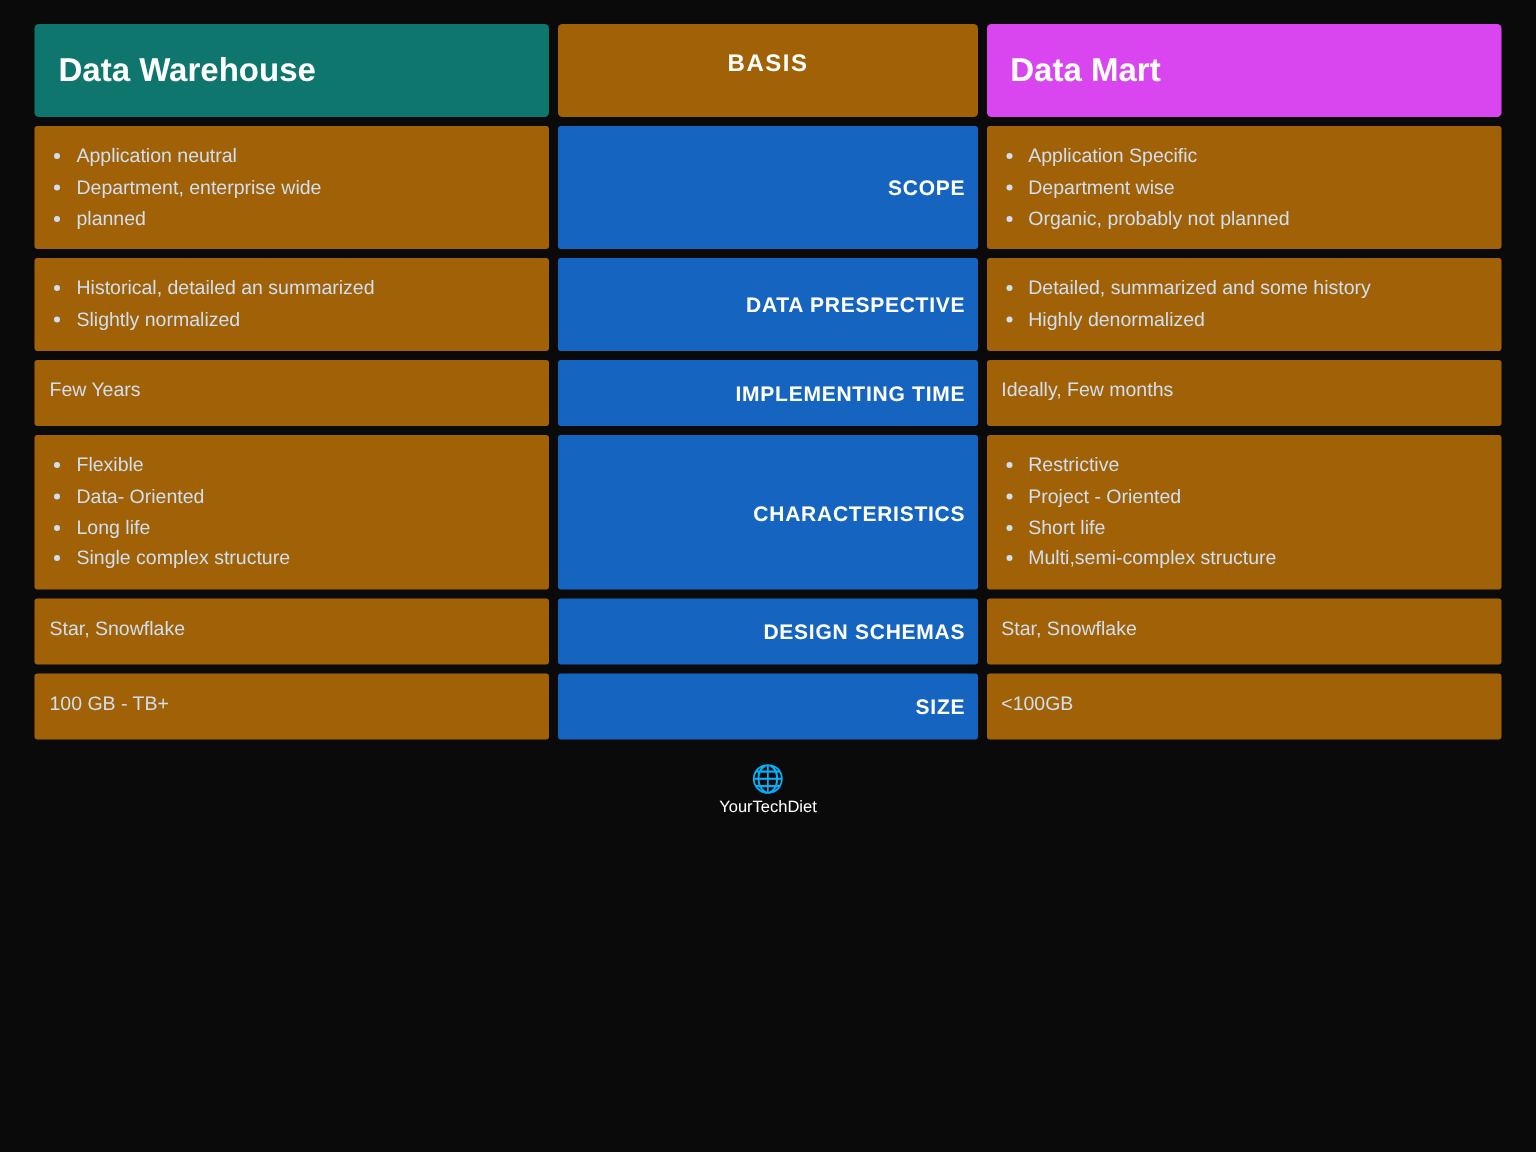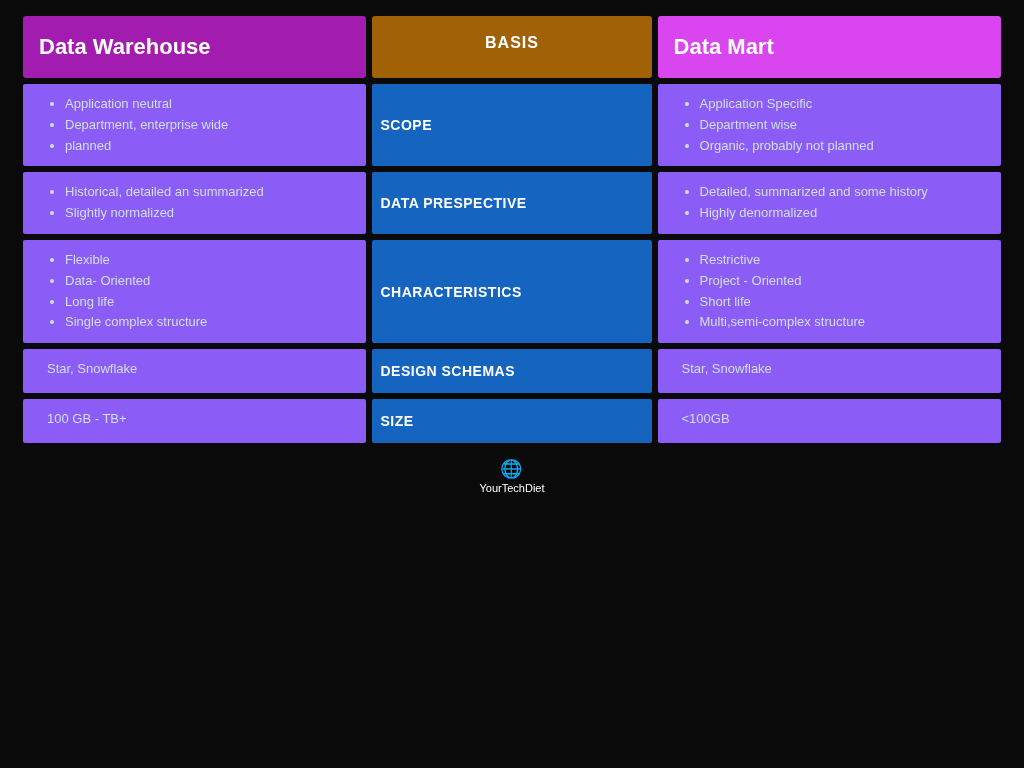--- a/index.html
+++ b/index.html
@@ -17,21 +17,21 @@
 
     .main-table {
       width: 990px;
       margin: 10px auto 5px auto;
       border-collapse: separate;
       border-spacing: 6px;
     }
 
     
     .header-dw {
-      background-color: #a21caf;
+      background-color: #0f766e;
       color: white;
       font-size: 22px;
       font-weight: bold;
       text-align: left;
       padding: 18px 16px;
       border-radius: 3px;
       width: 320px;
     }
     .header-basis {
       background-color: #a16207;
@@ -50,43 +50,43 @@
       font-size: 22px;
       font-weight: bold;
       text-align: left;
       padding: 18px 16px;
       border-radius: 3px;
       width: 320px;
     }
 
     
     .cell-data {
-      background-color: #8b5cf6;
+      background-color: #a16207;
       color: #d0dff0;
       font-size: 13px;
-      padding: 10px 24px;
+      padding: 10px 10px;
       vertical-align: top;
       border-radius: 2px;
     }
     .cell-data ul {
       list-style: disc;
       padding-left: 18px;
       line-height: 1.6;
     }
     .cell-data p {
       line-height: 1.6;
     }
 
     
     .cell-basis {
       background-color: #1565c0;
       color: white;
       font-size: 14px;
       font-weight: bold;
-      text-align: left;
+      text-align: right;
       padding: 14px 8px;
       letter-spacing: 0.5px;
       border-radius: 2px;
       vertical-align: middle;
     }
 
     .footer {
       text-align: center;
       color: white;
       font-size: 11px;
@@ -140,20 +140,29 @@
         <td class="cell-basis">DATA PRESPECTIVE</td>
         <td class="cell-data">
           <ul>
             <li>Detailed, summarized and some history</li>
             <li>Highly denormalized</li>
           </ul>
         </td>
       </tr>
       <tr>
         <td class="cell-data">
+          <p>Few Years</p>
+        </td>
+        <td class="cell-basis">IMPLEMENTING TIME</td>
+        <td class="cell-data">
+          <p>Ideally, Few months</p>
+        </td>
+      </tr>
+      <tr>
+        <td class="cell-data">
           <ul>
             <li>Flexible</li>
             <li>Data- Oriented</li>
             <li>Long life</li>
             <li>Single complex structure</li>
           </ul>
         </td>
         <td class="cell-basis">CHARACTERISTICS</td>
         <td class="cell-data">
           <ul>

